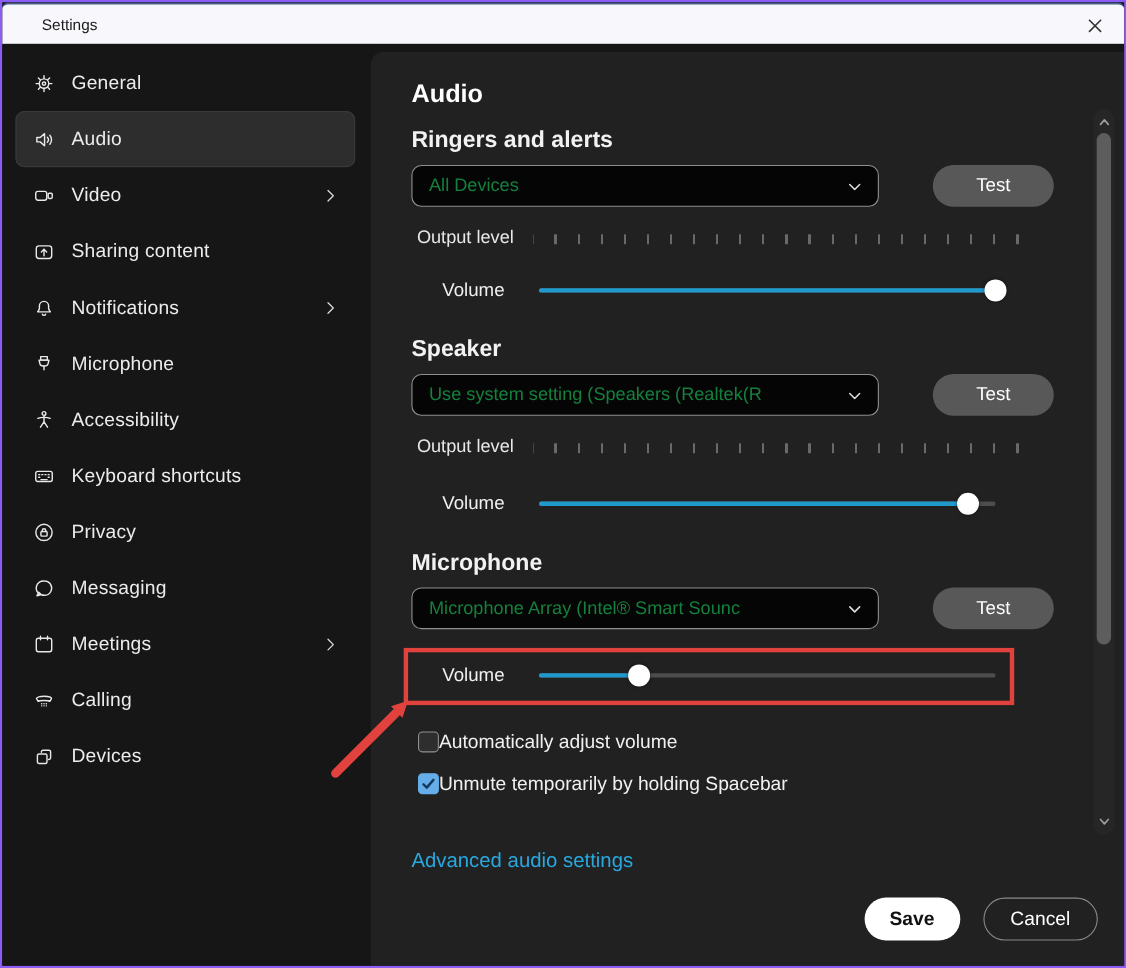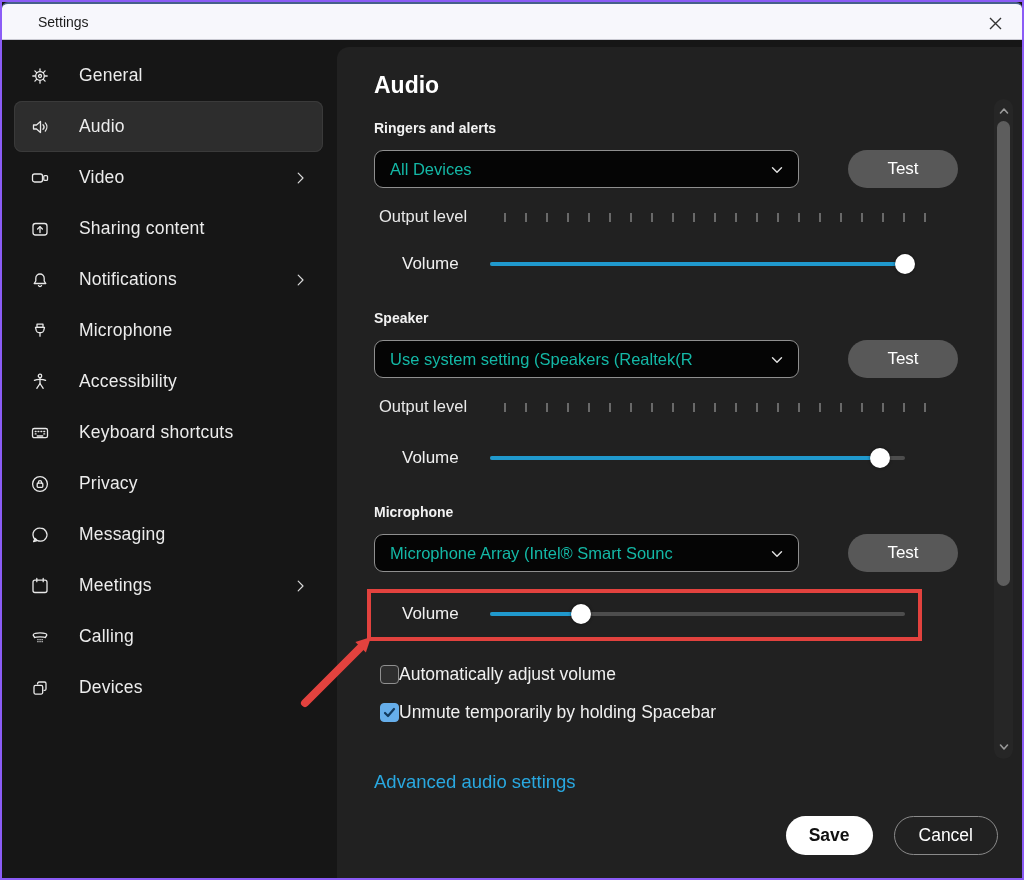--- a/index.html
+++ b/index.html
@@ -16,39 +16,39 @@
   .close-btn svg { width:15px; height:15px; stroke:#333; stroke-width:1.4; }
 
   
   .sidebar { position:absolute; left:0; top:40px; bottom:0; width:335px; background:#161616; padding-top:8px; }
   .side-item { position:relative; display:flex; align-items:center; height:51px; margin:0 14px 0 12px;
                padding-left:16px; border-radius:8px; cursor:pointer; color:#ececec; }
   .side-item.selected { background:#2d2d2d; box-shadow:inset 0 0 0 1px #3a3a3a; }
   .side-item .icn { width:20px; height:20px; flex:none; display:flex; }
   .side-item .icn svg { width:20px; height:20px; fill:none; stroke:#e8e8e8; stroke-width:1.3;
                         stroke-linecap:round; stroke-linejoin:round; }
-  .side-item .lbl { margin-left:29px; font-size:17.5px; letter-spacing:.2px; }
+  .side-item .lbl { margin-left:15px; font-size:17.5px; letter-spacing:.2px; }
   .side-item .chev { position:absolute; right:14px; width:16px; height:16px; }
   .side-item .chev svg { width:16px; height:16px; fill:none; stroke:#d9d9d9; stroke-width:1.5;
                          stroke-linecap:round; stroke-linejoin:round; }
 
   
   .main { position:absolute; left:335px; top:45px; right:0; bottom:0; background:#212121;
           border-radius:12px 0 0 0; }
   .main-inner { position:absolute; left:37px; right:64px; top:0; }
   .page-title { margin-top:23px; font-size:23px; font-weight:bold; color:#fff; line-height:30px; }
 
-  .sec-heading { font-size:14px; font-weight:bold; color:#f2f2f2; line-height:24px; }
+  .sec-heading { font-size:21px; font-weight:bold; color:#f2f2f2; line-height:24px; }
   .m-ringers .sec-heading { margin-top:16px; }
   .m-speaker .sec-heading, .m-mic .sec-heading { margin-top:27px; }
 
   .device-row { display:flex; justify-content:space-between; align-items:center; margin-top:10px; }
   .dd { position:relative; width:425px; height:38px; background:#050505; border:1px solid #8f8f8f;
         border-radius:9px; display:flex; align-items:center; cursor:pointer; overflow:hidden; }
-  .dd-text { margin-left:15px; font-size:16.5px; color:#14b8a6; white-space:nowrap; overflow:hidden; max-width:370px; }
+  .dd-text { margin-left:15px; font-size:16.5px; color:#15803d; white-space:nowrap; overflow:hidden; max-width:370px; }
   .dd-chev { position:absolute; right:12px; top:10px; width:18px; height:18px; }
   .dd-chev svg { width:18px; height:18px; fill:none; stroke:#dcdcdc; stroke-width:1.6;
                  stroke-linecap:round; stroke-linejoin:round; }
   .test-btn { width:110px; height:38px; border-radius:19px; background:#585858; border:none;
               color:#fff; font-size:17px; font-family:inherit; cursor:pointer; }
 
   .level-row { display:flex; align-items:center; margin-top:16px; height:24px; }
   .level-lbl { font-size:16.5px; color:#e8e8e8; margin-left:5px; white-space:nowrap; }
   .ticks { flex:1; height:9px; margin:2px 14px 0 18px;
            background:repeating-linear-gradient(to right, transparent 0 19px, #696969 19px 21px); }

